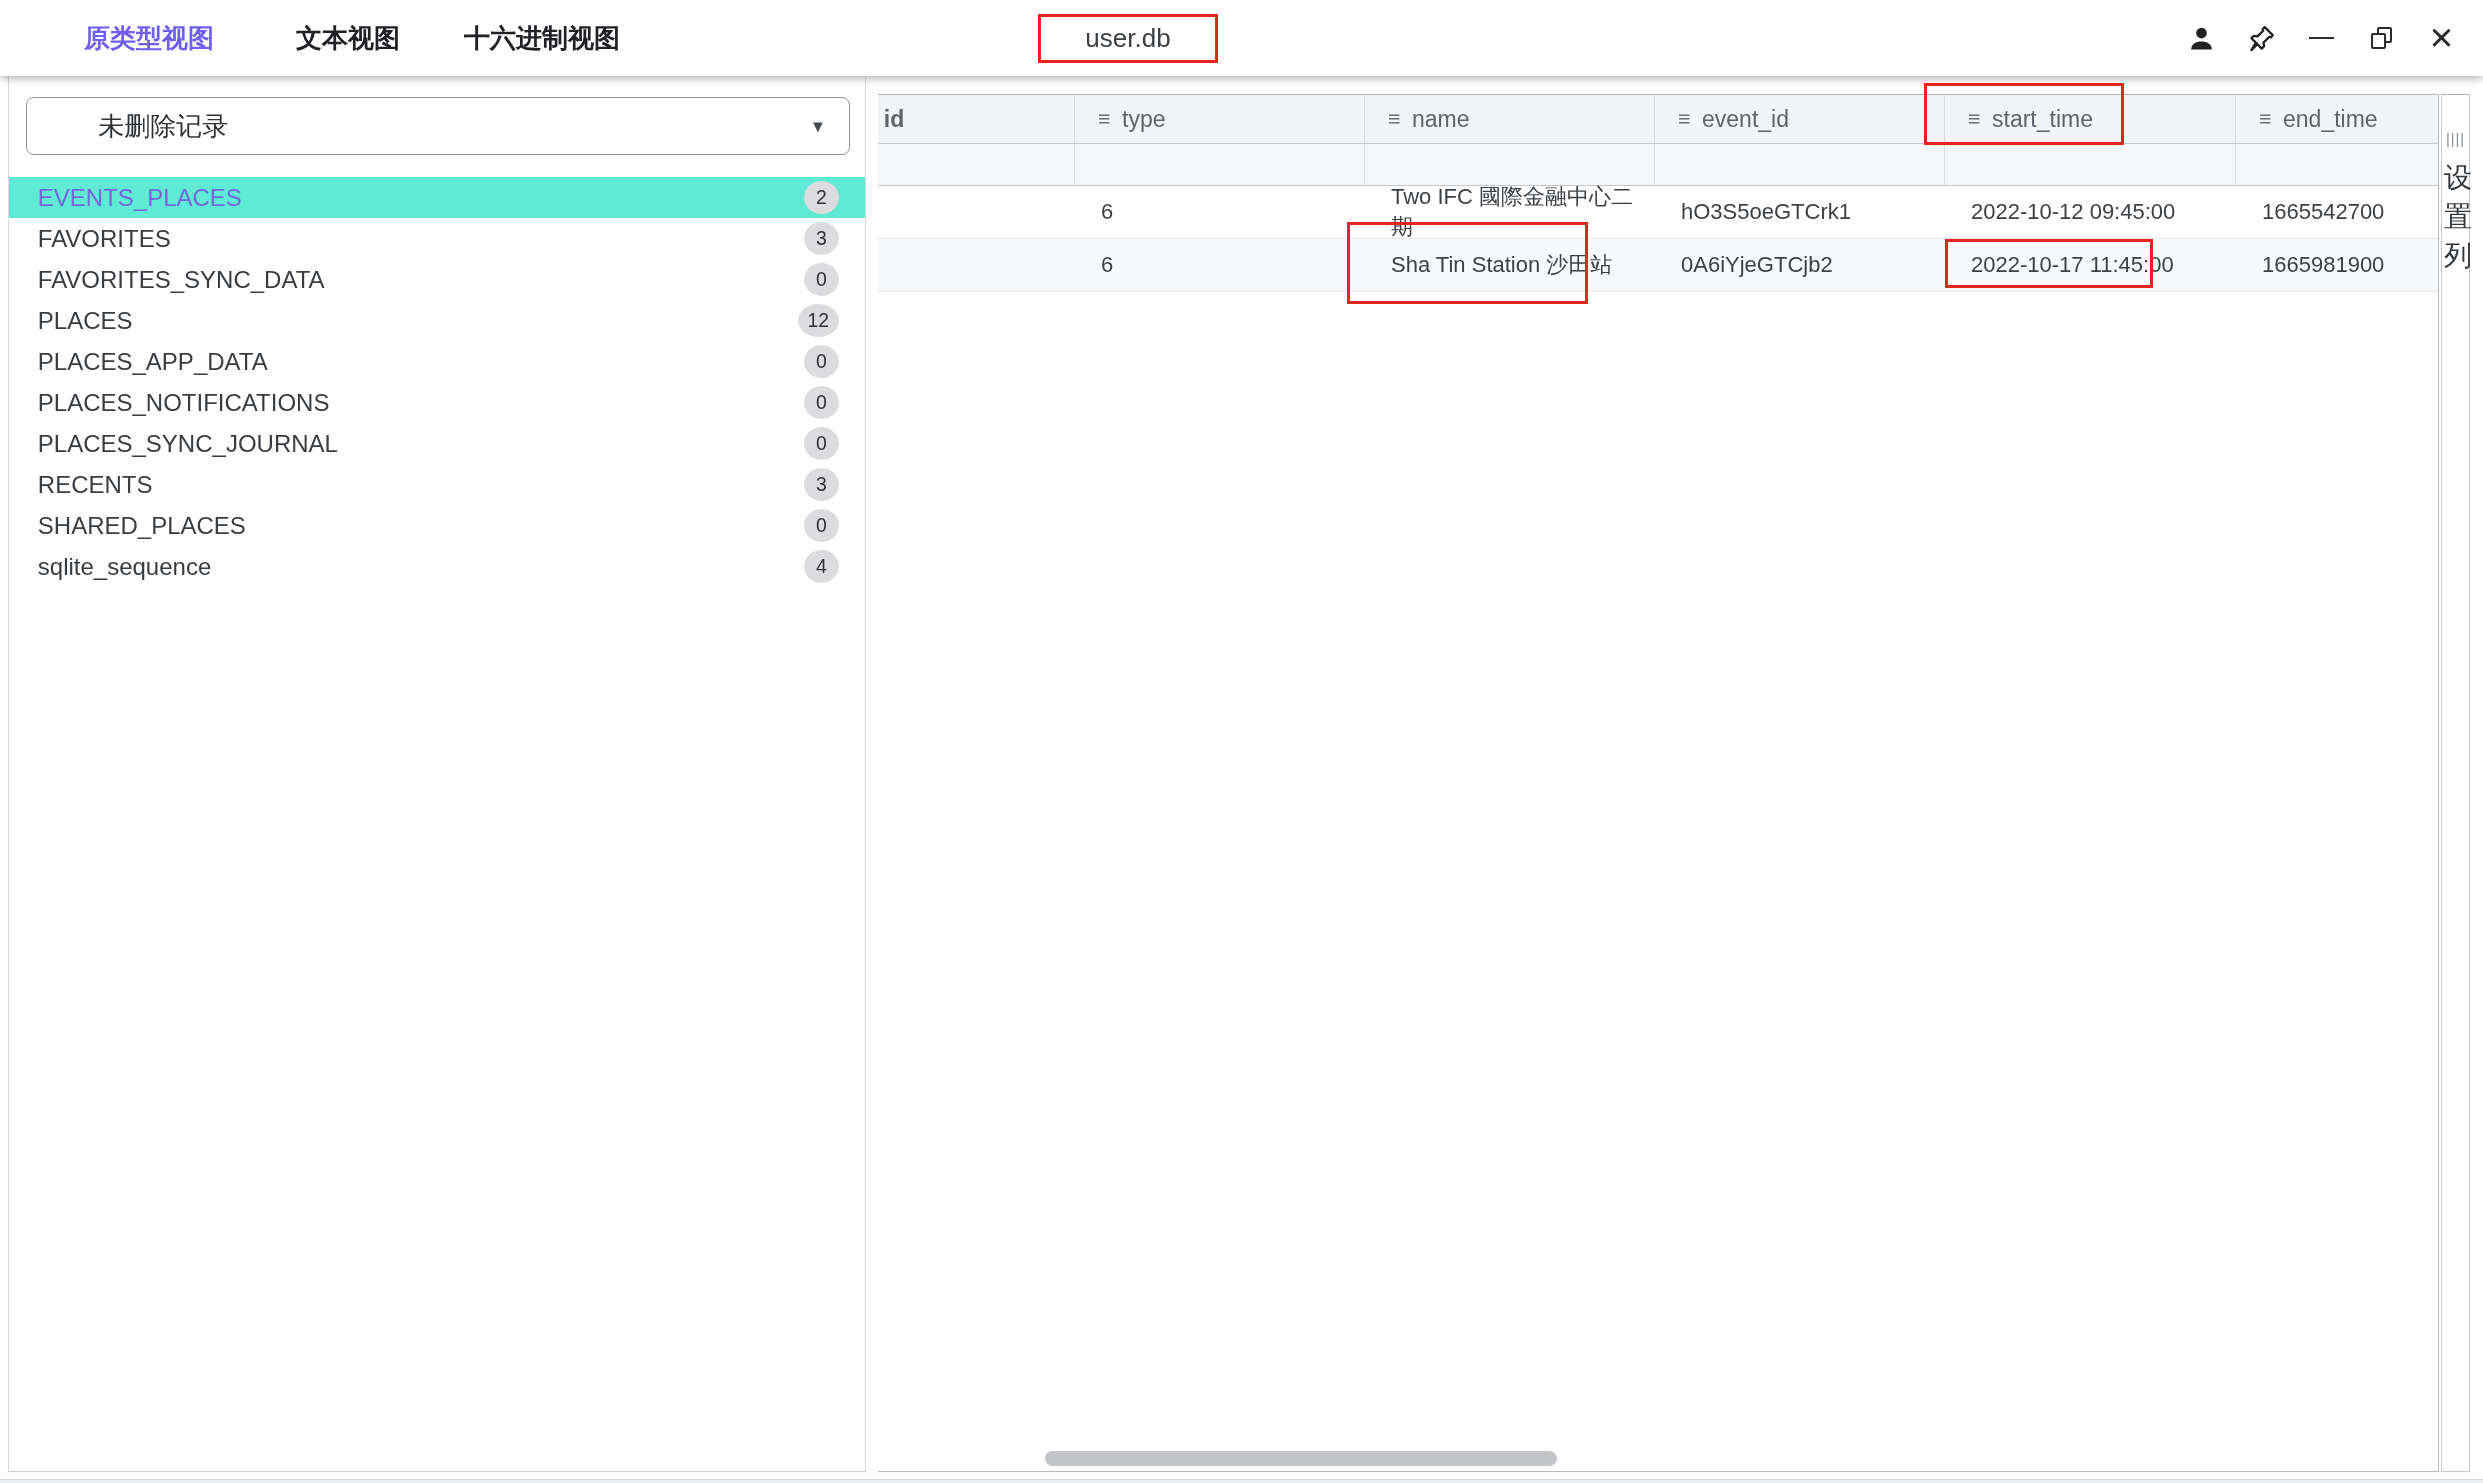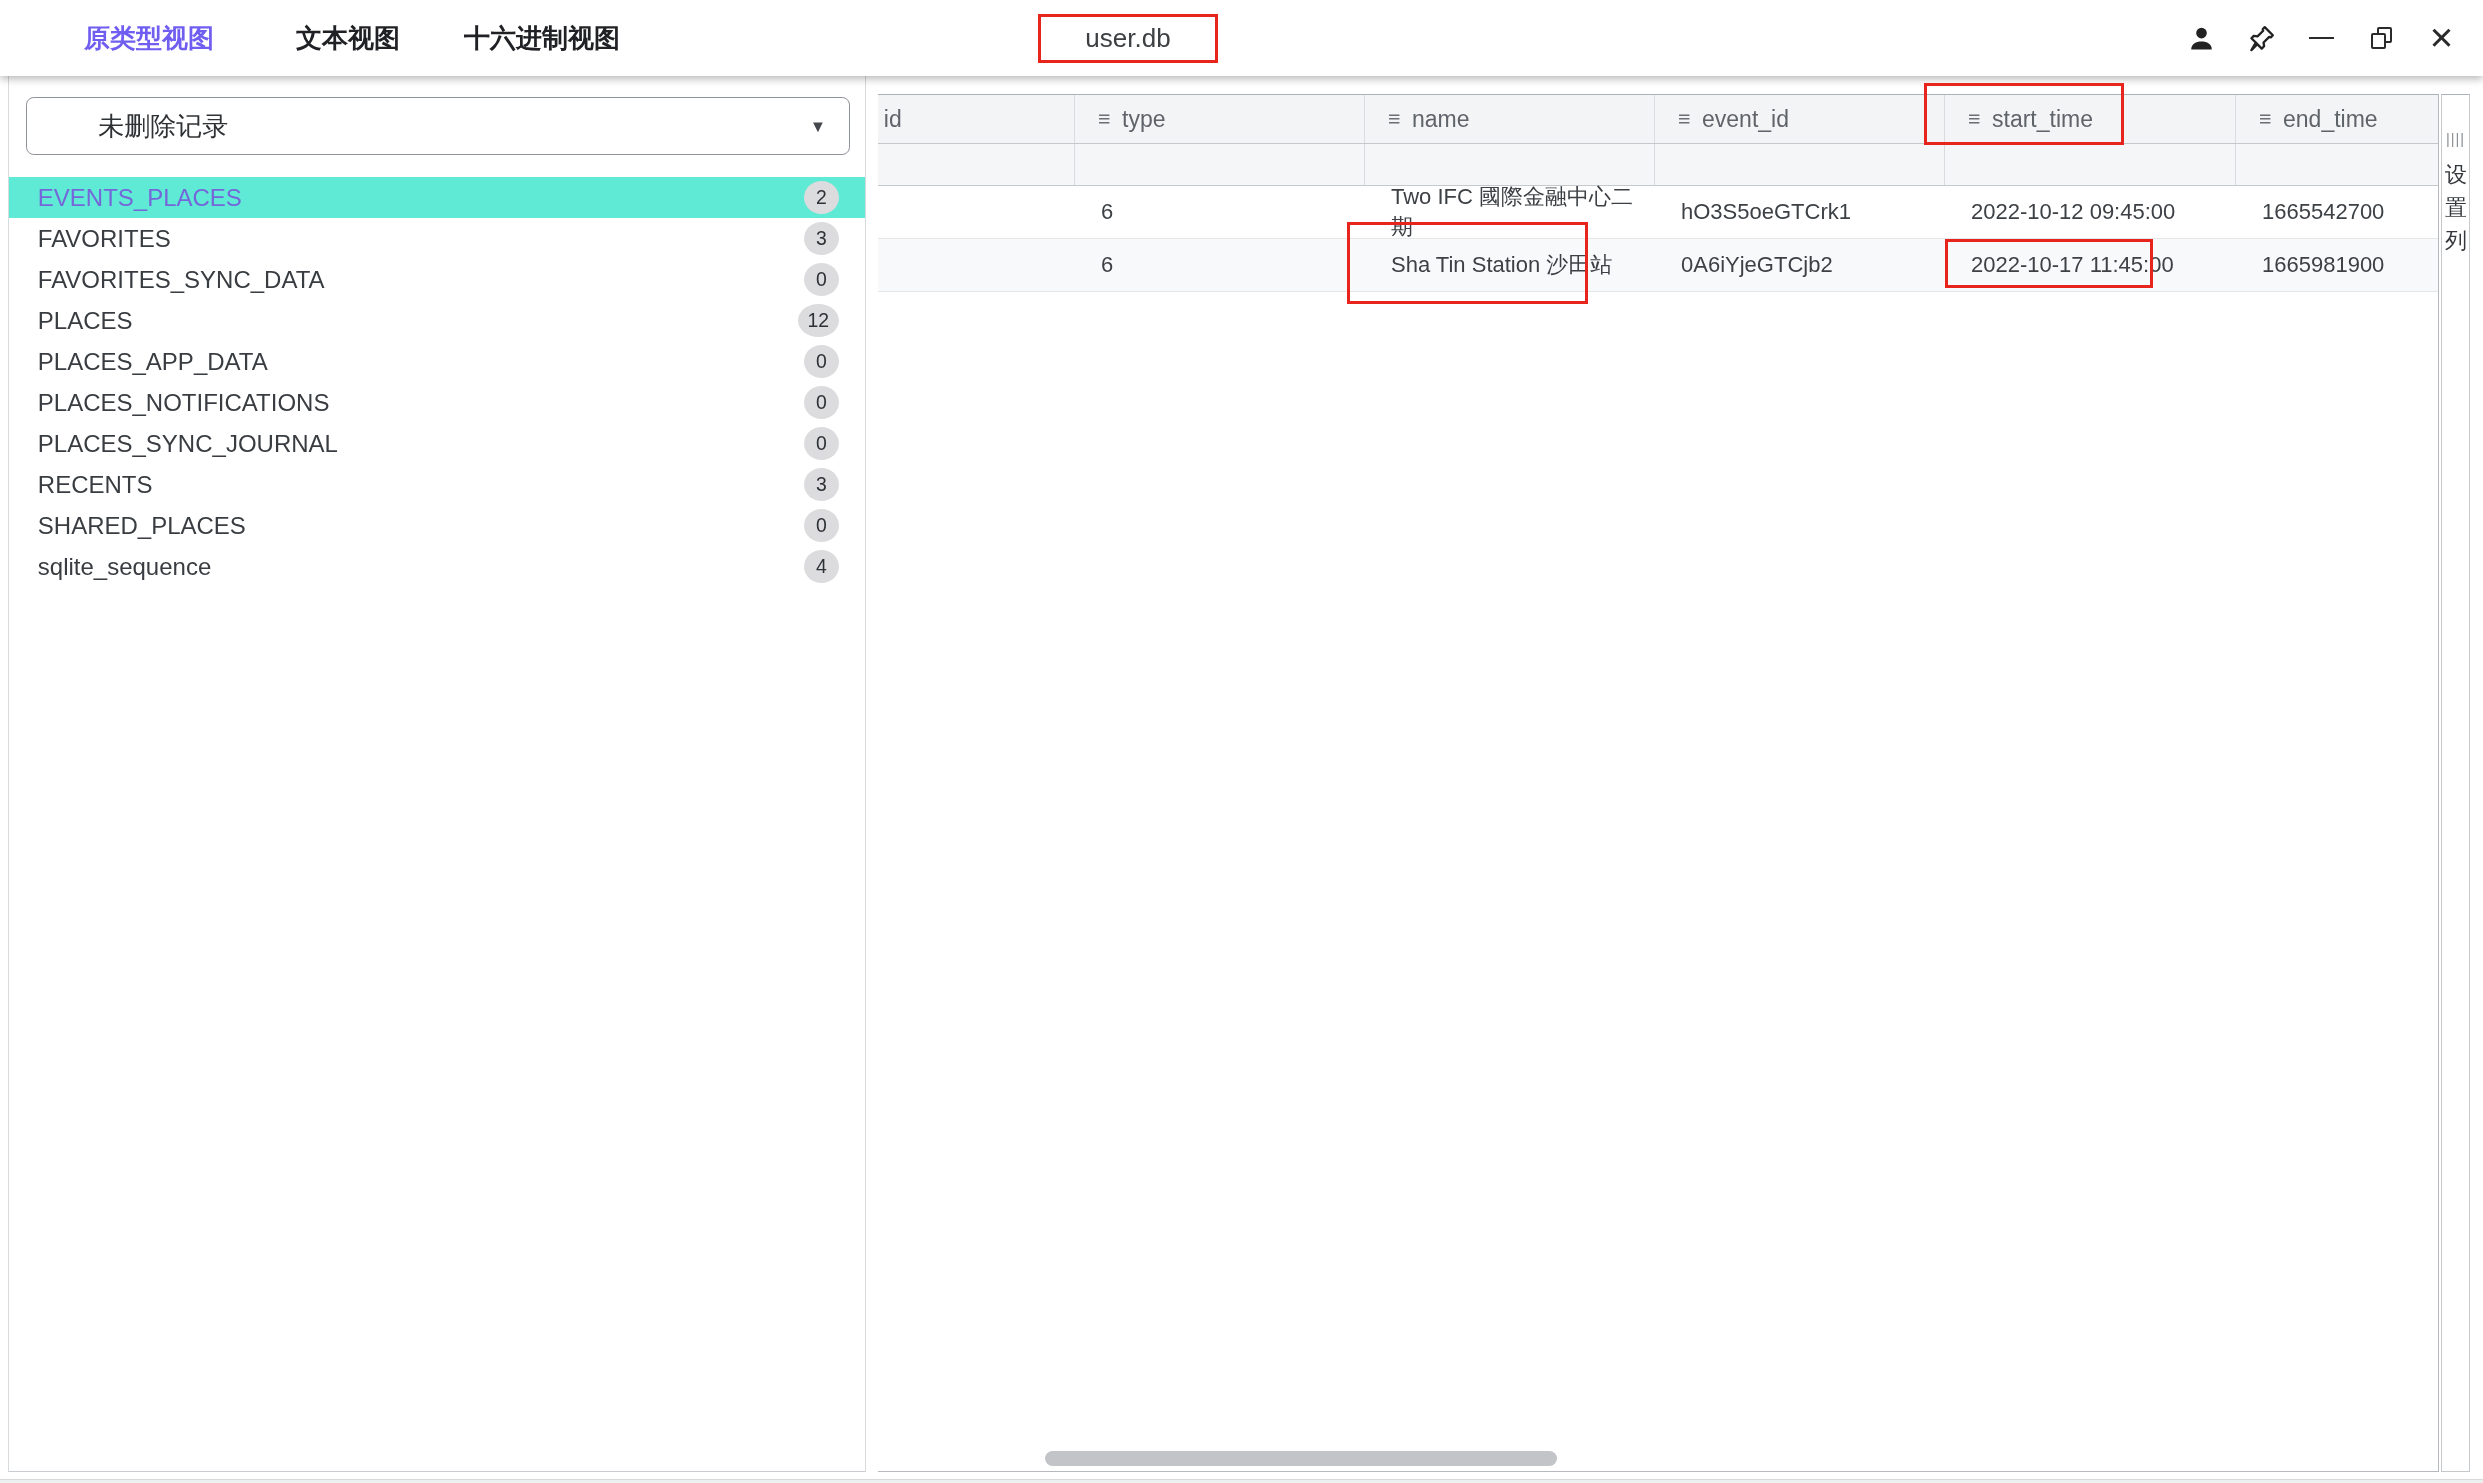--- a/index.html
+++ b/index.html
@@ -47,31 +47,31 @@
     border-top:1.9px solid #abb1b6; border-right:1.9px solid #b6babe; border-bottom:1.9px solid #b6babe; overflow:hidden; }
   .grow { display:flex; width:100%; }
   .hrow { height:49px; background:#f3f4f6; border-bottom:1px solid #c6c9cc; }
   .frow { height:42px; background:#f5f6f8; border-bottom:1px solid #c6c9cc; }
   .drow { height:53px; background:#fff; border-bottom:1px solid #e4e6e8; }
   .drow.alt { background:#f8f9fb; }
   .gc { display:flex; align-items:center; flex-shrink:0; }
   .gc.c0 { width:196px; } .gc.c1 { width:290px; } .gc.c2 { width:290px; }
   .gc.c3 { width:290px; } .gc.c4 { width:291px; } .gc.c5 { width:204px; }
   .hrow .gc, .frow .gc { border-left:1px solid #d9dbde; padding-left:23px; }
-  .hrow .gc.c0, .frow .gc.c0 { border-left:none; padding-left:5.8px; }
+  .hrow .gc.c0, .frow .gc.c0 { border-left:none; padding-left:5.8px;font-weight:bold; }
   .hrow .gc { color:#5f646a; font-size:23px; cursor:pointer; }
   .cmenu { font-size:21.3px; color:#6a6f75; margin-right:11.6px; }
   .drow .gc { padding-left:27px; font-size:22px; color:#3d4145; }
   .hscroll { position:absolute; left:167px; bottom:4.9px; width:512px; height:15.5px; background:#c2c4c7; border-radius:7.8px; cursor:pointer; }
 
   
   .strip { position:absolute; left:2441px; top:94px; width:29px; height:1378px; background:#fff;
     border:1px solid #c6c9cc; border-top:1px solid #abb1b6; padding-top:37px; cursor:pointer; }
   .grip { text-align:center; font-size:14.6px; letter-spacing:1px; color:#8b9095; line-height:1; }
-  .striplabel { margin-top:11.6px; font-size:22px; color:#34383c; line-height:33px; text-align:right;
+  .striplabel { margin-top:11.6px; font-size:28px; color:#34383c; line-height:39px; text-align:left;
     word-break:break-all; padding:0 1.9px; }
 
   
   .ann { position:absolute; border:3.9px solid #e8251d; z-index:9; pointer-events:none; }
   .ann-header { left:1924px; top:83px; width:200px; height:62px; }
   .ann-name { left:1347px; top:222px; width:241px; height:82px; }
   .ann-time { left:1945px; top:239px; width:208px; height:49px; }
 
   .pagebottom { position:absolute; left:0; right:0; bottom:0; height:4.9px; background:#edeff1; border-top:1px solid #d6d9db; }
 

